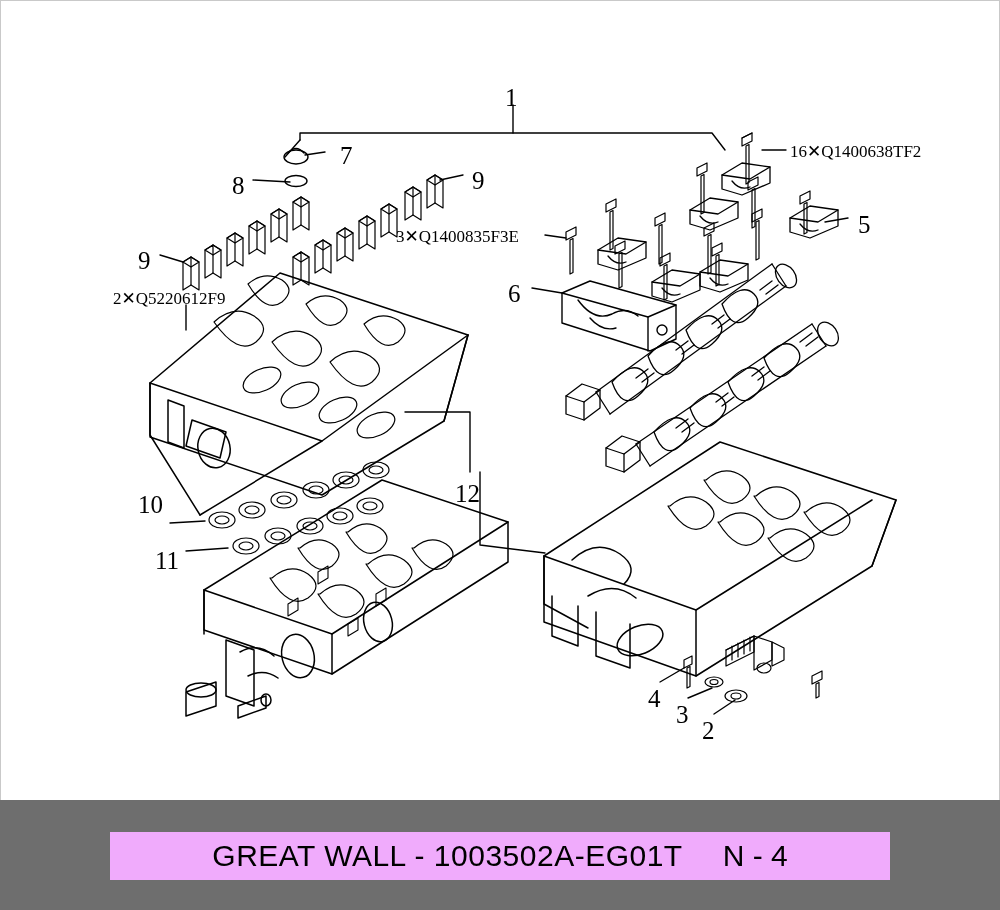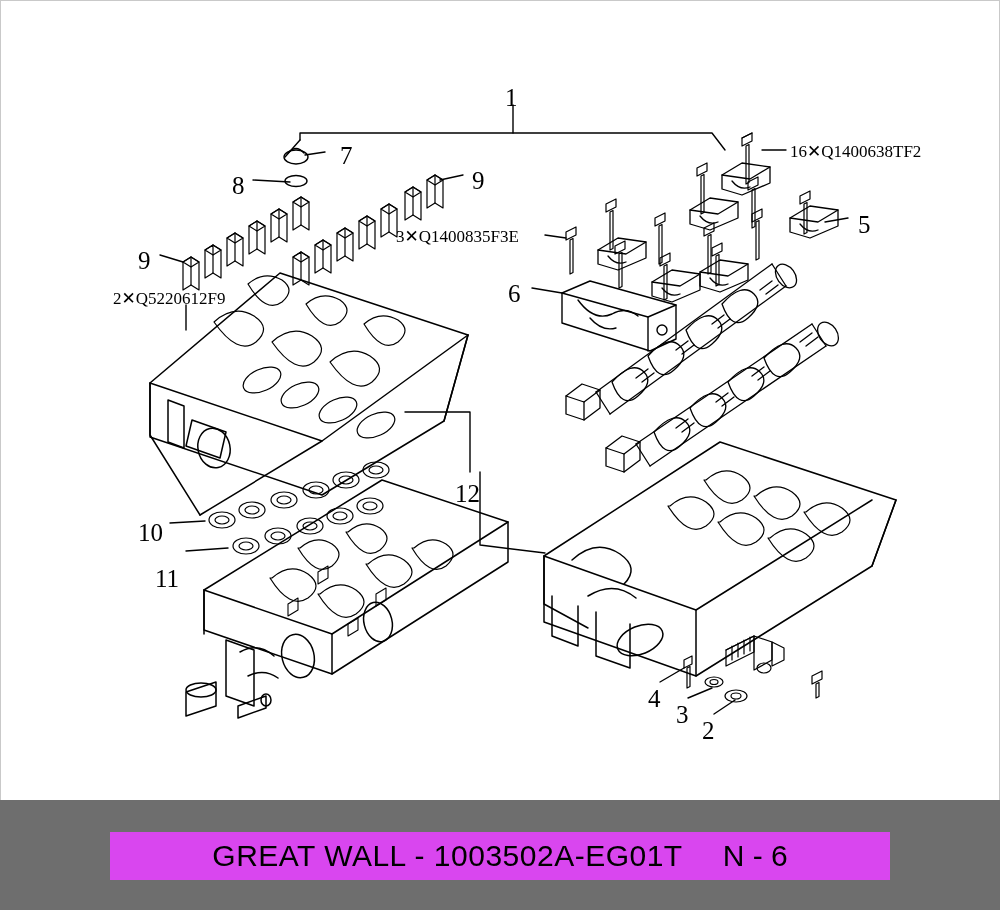--- a/index.html
+++ b/index.html
@@ -53,21 +53,21 @@
     width: 1000px;
     height: 110px;
     background: #6e6e6e;
   }
   #footer-inner {
     position: absolute;
     left: 110px;
     top: 832px;
     width: 780px;
     height: 48px;
-    background: #d946ef;
+    background: #f0abfc;
     display: flex;
     align-items: center;
     justify-content: center;
   }
   #footer-text {
     font-family: "Liberation Sans", sans-serif;
     font-size: 30px;
     color: #000000;
     letter-spacing: 0.5px;
     white-space: nowrap;
@@ -479,25 +479,25 @@
   <div class="callout num" style="left:340px; top:143px;">7</div>
   <div class="callout num" style="left:232px; top:173px;">8</div>
   <div class="callout num" style="left:472px; top:168px;">9</div>
   <div class="callout num" style="left:138px; top:248px;">9</div>
   <div class="callout code" style="left:790px; top:143px;">16✕Q1400638TF2</div>
   <div class="callout num" style="left:858px; top:212px;">5</div>
   <div class="callout code" style="left:396px; top:228px;">3✕Q1400835F3E</div>
   <div class="callout num" style="left:508px; top:281px;">6</div>
   <div class="callout code" style="left:113px; top:290px;">2✕Q5220612F9</div>
   <div class="callout num" style="left:455px; top:465px;margin-top:16px;">12</div>
-  <div class="callout num" style="left:138px; top:520px;">10</div>
-  <div class="callout num" style="left:155px; top:548px;margin-top:18px;">11</div>
+  <div class="callout num" style="left:138px; top:492px;">10</div>
+  <div class="callout num" style="left:155px; top:548px;">11</div>
   <div class="callout num" style="left:648px; top:686px;">4</div>
   <div class="callout num" style="left:676px; top:702px;">3</div>
   <div class="callout num" style="left:702px; top:718px;">2</div>
 
   <div id="footer"></div>
   <div id="footer-inner">
     <span id="footer-text">GREAT WALL - 1003502A-EG01T</span>
-    <span id="footer-code">N - 6</span>
+    <span id="footer-code">N - 4</span>
   </div>
 
 </div>
 
 </body></html>

